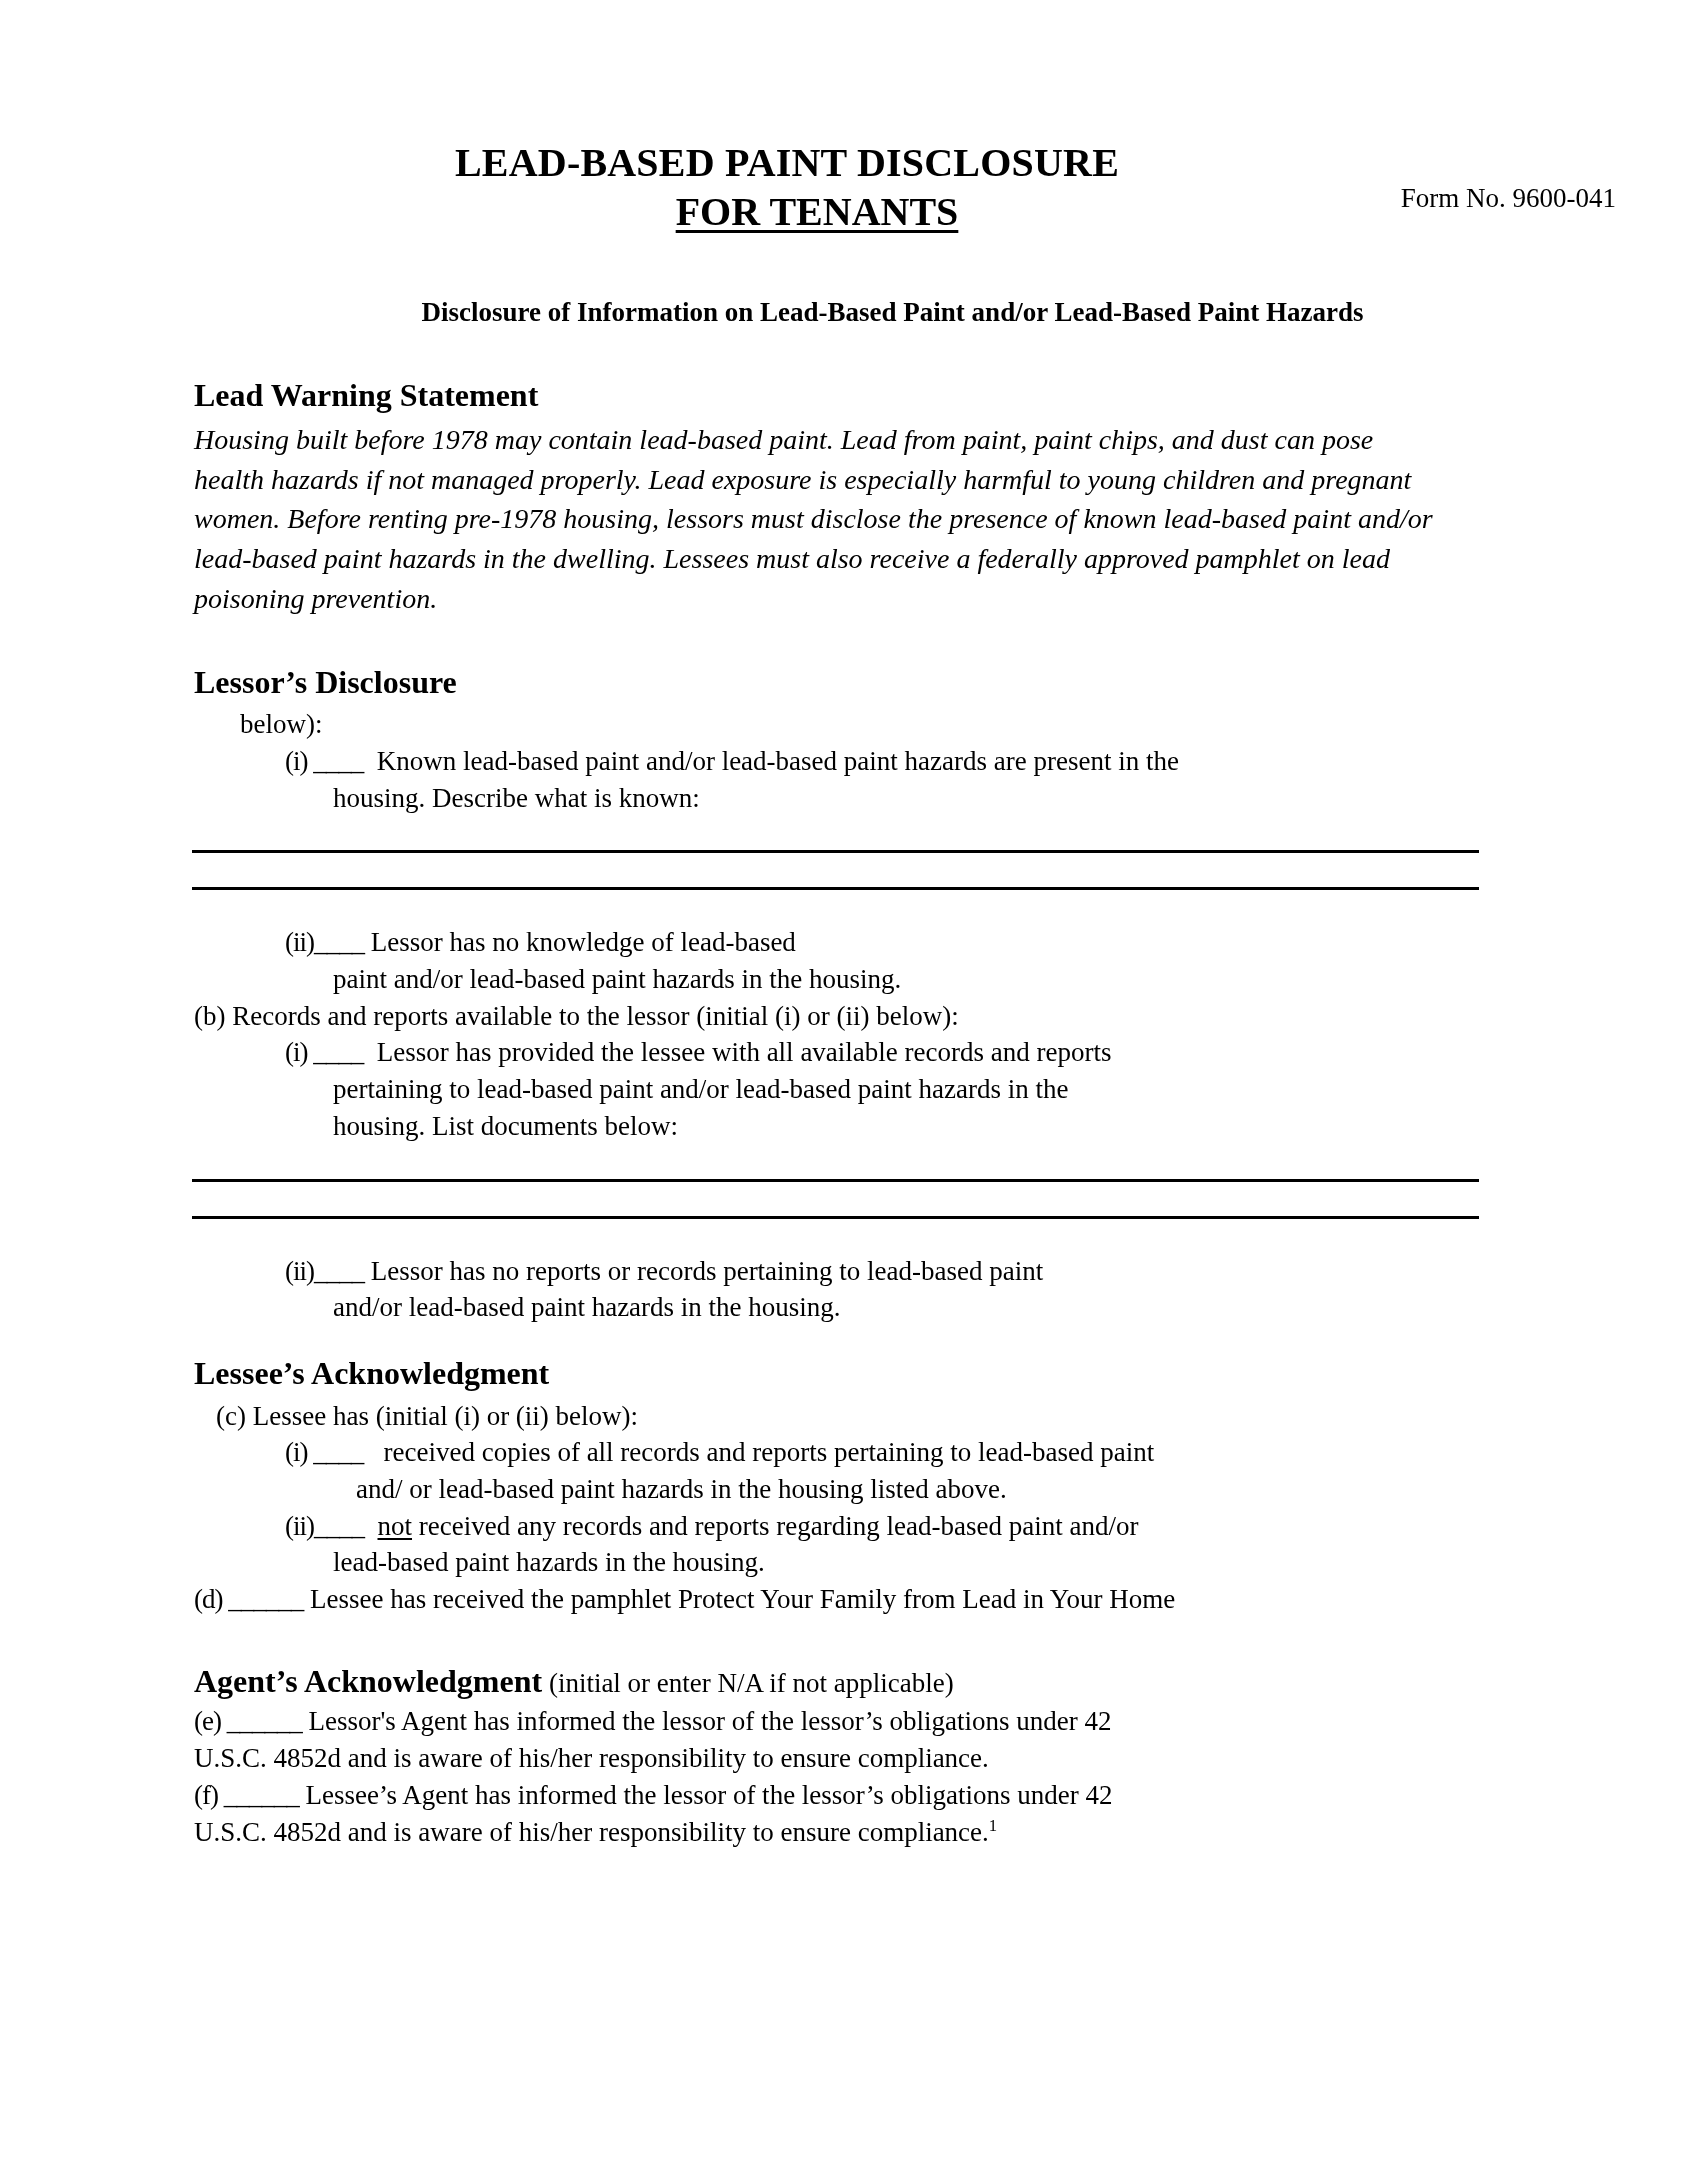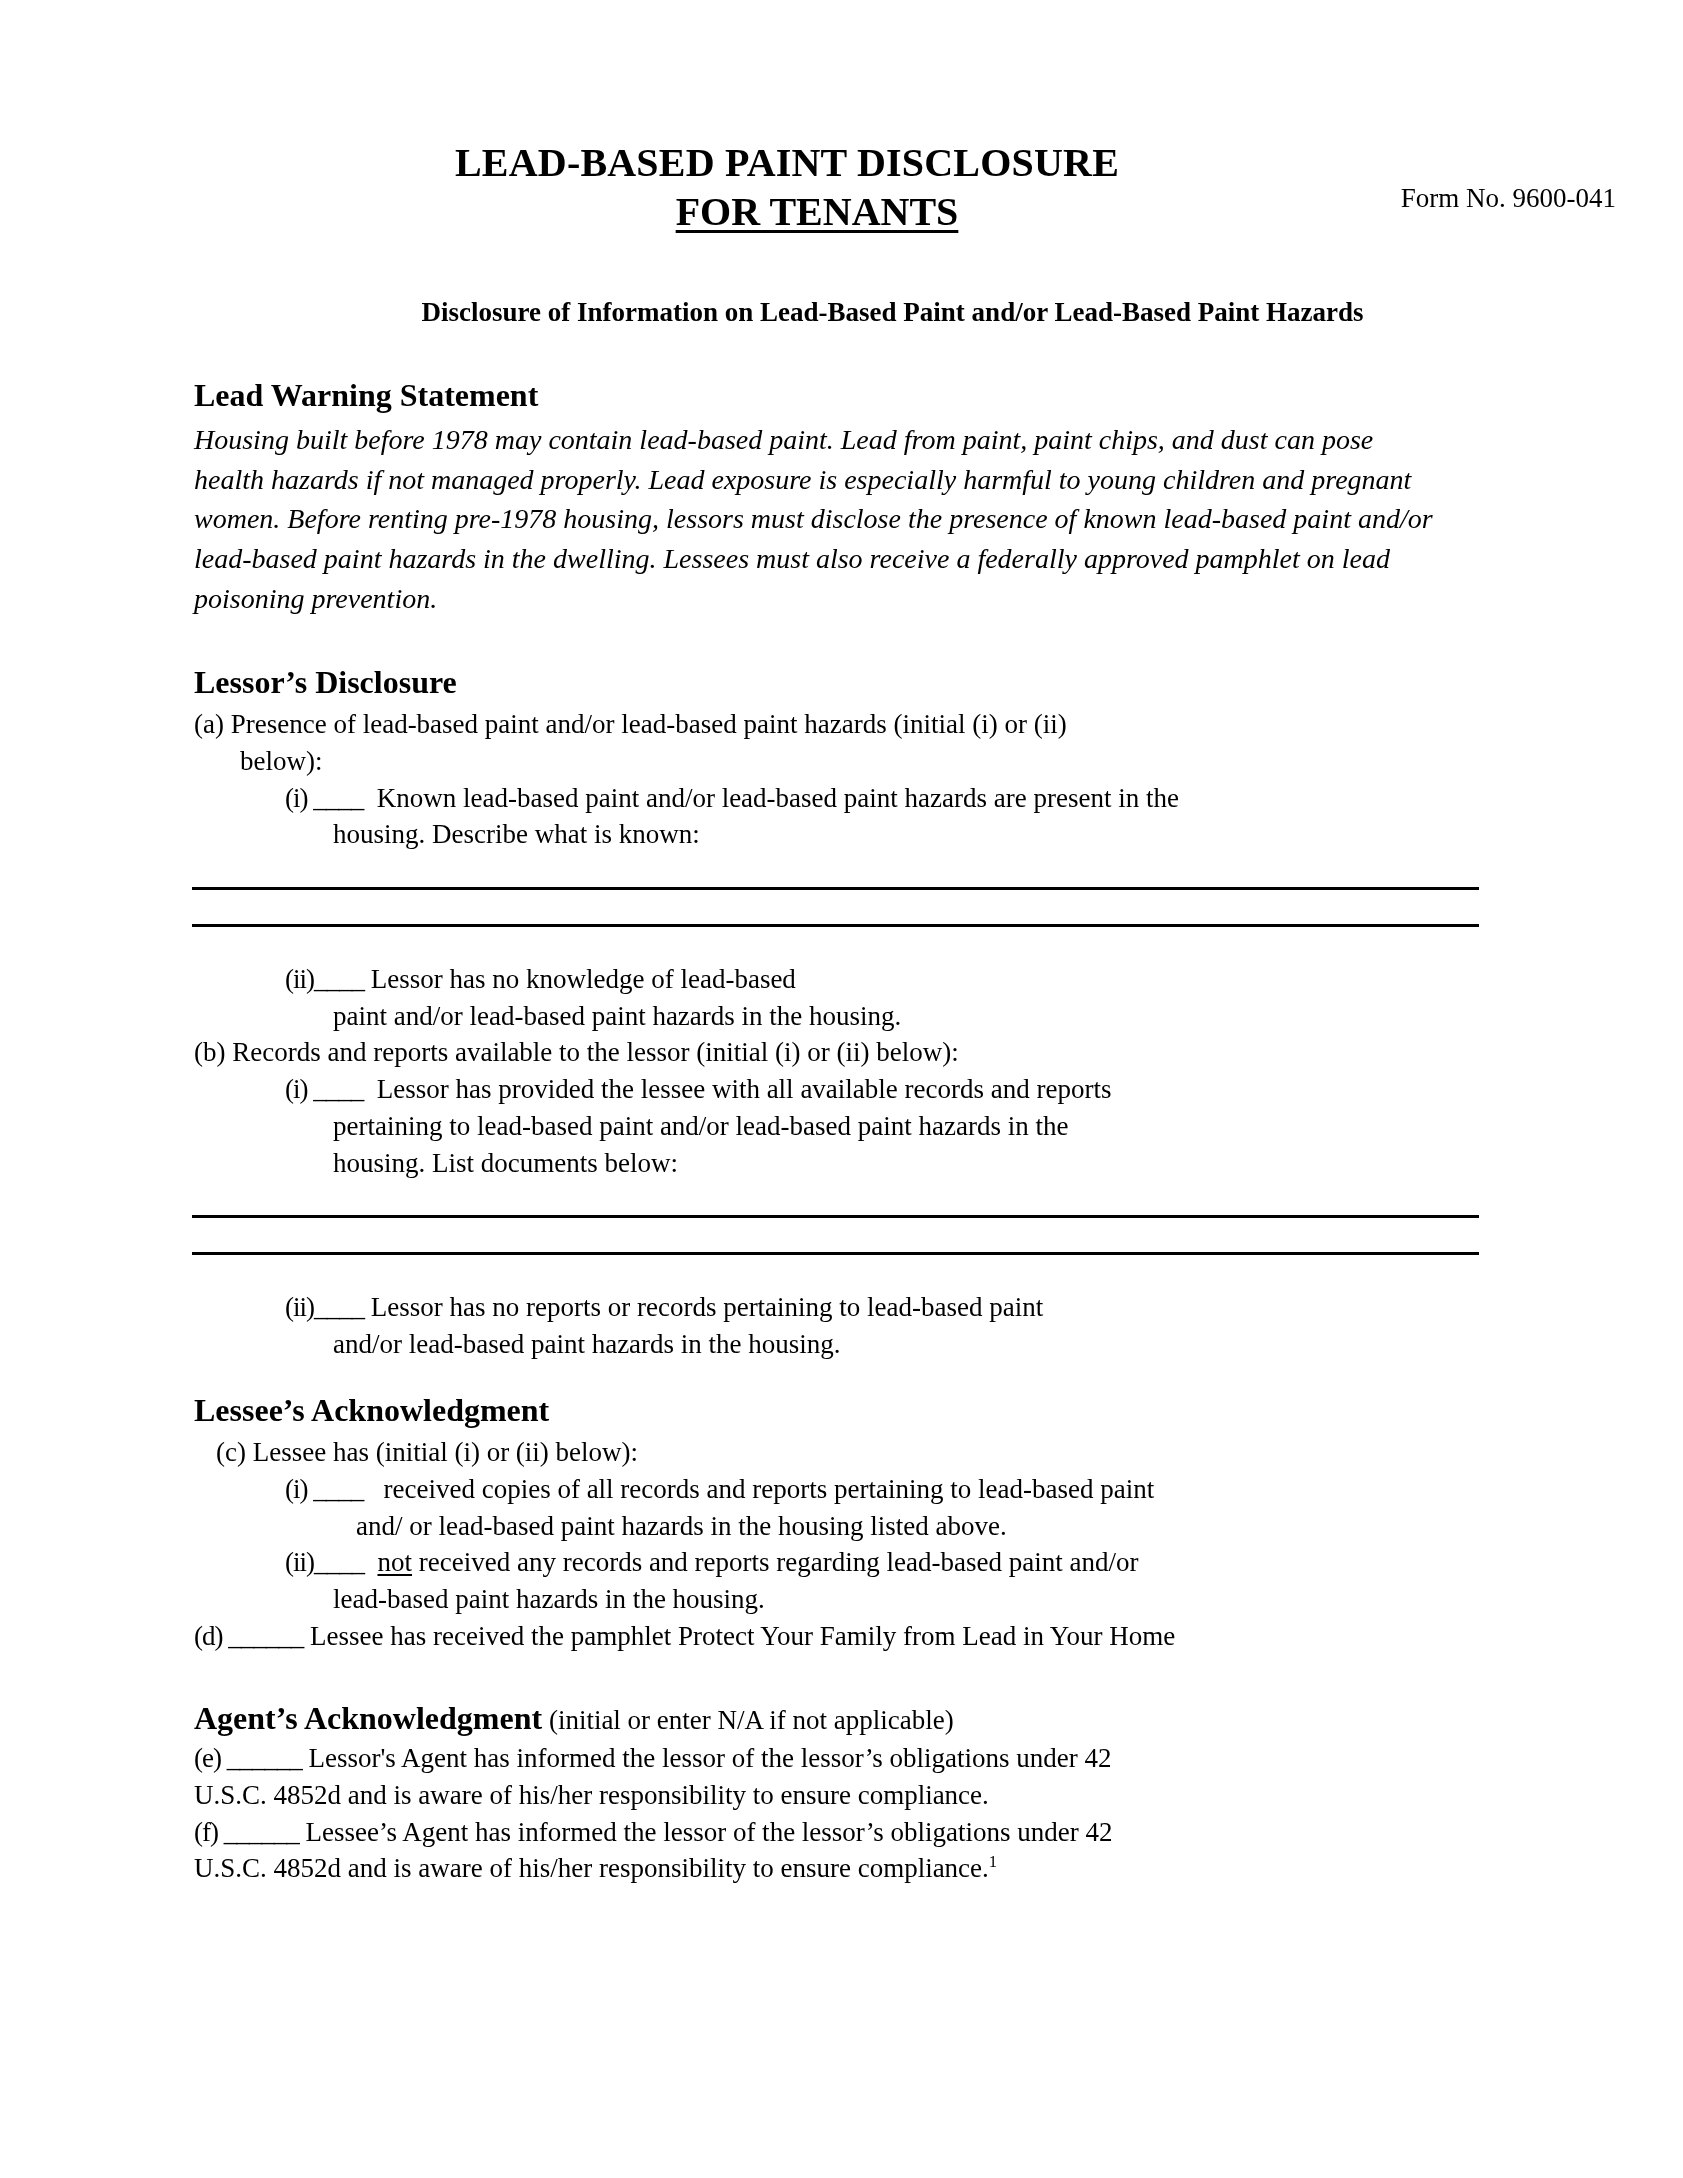--- a/index.html
+++ b/index.html
@@ -134,21 +134,20 @@
 
     <div class="subtitle">Disclosure of Information on Lead-Based Paint and/or Lead-Based Paint Hazards</div>
 
     <div class="sec-head">Lead Warning Statement</div>
     <p class="warn-text">Housing built before 1978 may contain lead-based paint. Lead from paint, paint chips, and dust can pose health hazards if not managed properly. Lead exposure is especially harmful to young children and pregnant women. Before renting pre-1978 housing, lessors must disclose the presence of known lead-based paint and/or lead-based paint hazards in the dwelling. Lessees must also receive a federally approved pamphlet on lead poisoning prevention.</p>
 
     <div class="gap-lg"></div>
 
     <div class="sec-head">Lessor’s Disclosure</div>
 
-    <p class="lvl0">(a) Presence of lead-based paint and/or lead-based paint hazards (initial (i) or (ii)</p>
     <p class="lvl1">below):</p>
 
     <p class="hang-i"><span class="fill">(i) ____</span>&nbsp; <span>Known lead-based paint and/or lead-based paint hazards are present in the</span></p>
     <p class="cont-i">housing. Describe what is known:</p>
 
     <div class="blank-gap"></div>
     <span class="blank-line"></span>
     <div class="blank-gap"></div>
     <span class="blank-line"></span>
     <div class="blank-gap"></div>

